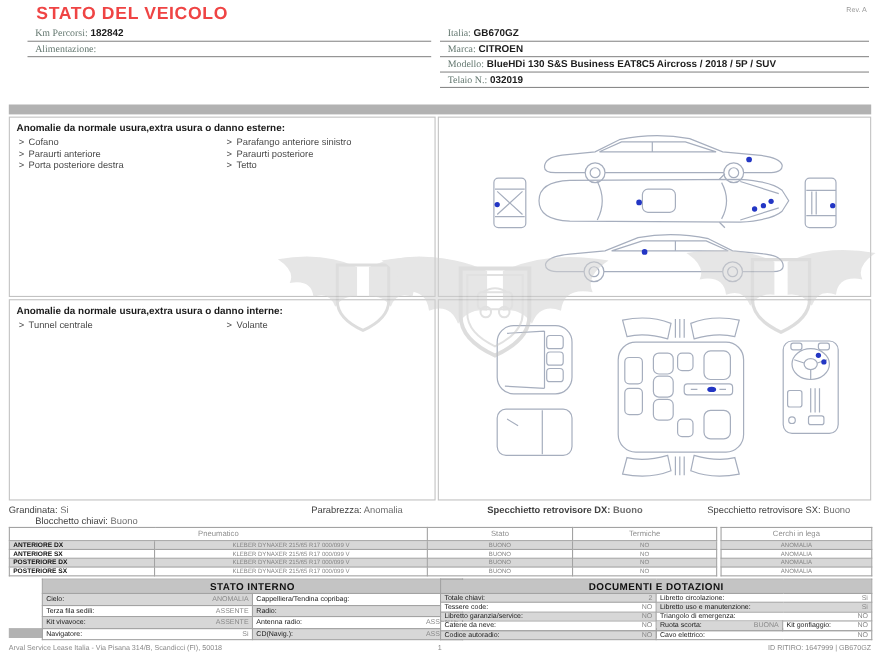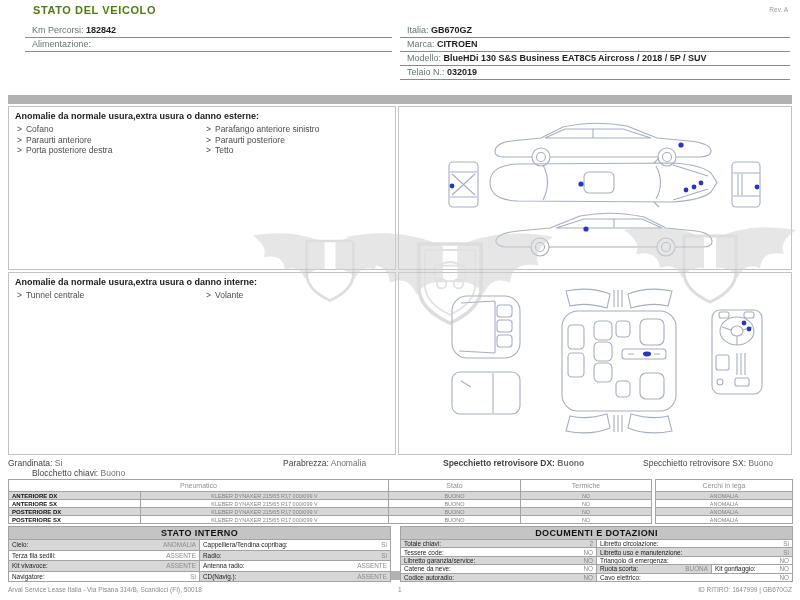--- a/index.html
+++ b/index.html
@@ -1,26 +1,26 @@
 <!DOCTYPE html>
 <html><head>
 <meta charset="utf-8">
 <style>
   * { margin:0; padding:0; box-sizing:border-box; }
   html,body { width:800px; height:600px; background:#ffffff; font-family:"Liberation Sans", sans-serif; }
   .page { position:relative; width:800px; height:600px; background:#fff; overflow:hidden; }
 
-  .title { position:absolute; left:33px; top:4px; font-size:11px; font-weight:bold; color:#4d7c0f; letter-spacing:0.6px; }
+  .title { position:absolute; left:33px; top:4px; font-size:16px; font-weight:bold; color:#ef4444; letter-spacing:0.6px; }
   .rev { position:absolute; right:12px; top:6px; font-size:6.5px; color:#9a9a9a; }
 
   .info-col { position:absolute; top:24px; }
   .info-left  { left:25px;  width:367px; }
   .info-right { left:400px; width:390px; }
   .frow { border-bottom:1px solid #8a8a8a; padding:1px 0 1px 7px; font-size:9px; line-height:11px; min-height:12px; }
-  .flabel { color:#63776F; }
+  .flabel { color:#63776F;font-family:Liberation Serif, serif; }
   .fvalue { color:#1c1c1c; font-weight:bold; }
 
   .gray-bar { position:absolute; left:8px; width:784px; height:9px; background:#b2b2b2; z-index:0; }
   .bar-top { top:95px; }
   .bar-bottom { top:571px; }
 
   .panel { position:absolute; border:1px solid #c2c2c2; background:#fff; z-index:1; }
   .p-ext-txt { left:8px;  top:106px; width:388px; height:164px; }
   .p-int-txt { left:8px;  top:272px; width:388px; height:183px; }
   .p-ext-dia { left:398px; top:106px; width:394px; height:164px; }
@@ -50,21 +50,21 @@
   td { border:1px solid #a3a3a3; vertical-align:middle; overflow:hidden; white-space:nowrap; }
   .tyres { left:8px; top:479px; width:643px; }
   .cerchi { left:655px; top:479px; width:137px; }
   .th-cell { height:12px; text-align:center; color:#8f8f8f; font-size:7px; background:#fff; }
   .ty-row td { height:8px; }
   .ty-pos { font-size:6px; font-weight:bold; color:#111; padding-left:3px; }
   .ty-val { font-size:5.5px; color:#858585; text-align:center; }
   .rg { background:#d7d7d7; }
   .rw { background:#ffffff; }
 
-  .bt { width:382px; }
+  .bt { width:382px;margin-left:30px; }
   .interno { left:8px; top:526px; }
   .documenti { left:400px; top:526px; width:392px; }
   .bt-head { height:13px; background:#c4c4c4; text-align:center; font-size:9px; font-weight:bold; color:#111; letter-spacing:0.4px; }
   .interno td.cell { height:10.5px; }
   .documenti td.cell { height:8.4px; }
   .cell { font-size:6.4px; }
   .cell .lb { float:left; padding-left:3px; color:#1a1a1a; }
   .cell .vl { float:right; padding-right:3px; color:#8a8a8a; }
   .cg { background:#d7d7d7; }
   .cw { background:#ffffff; }

